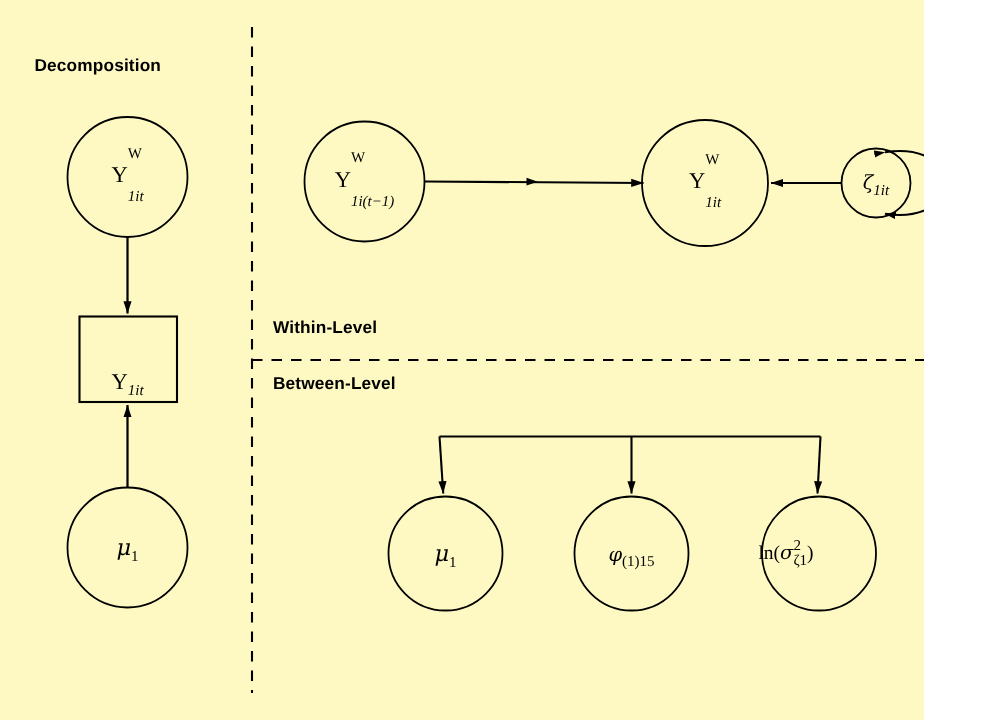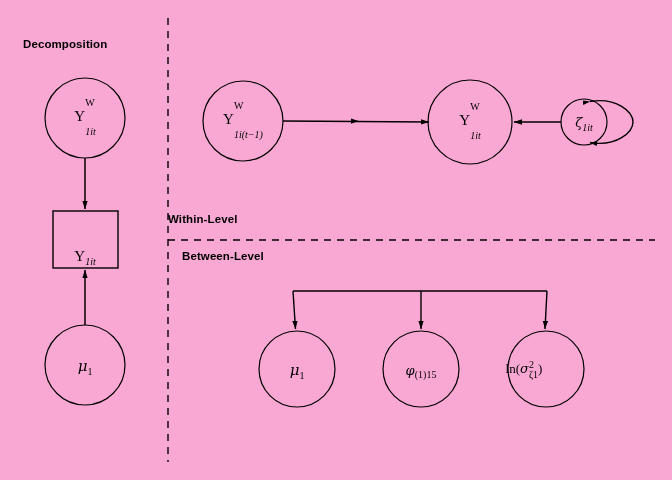--- a/index.html
+++ b/index.html
@@ -2,44 +2,44 @@
 <html><head>
 <meta charset="utf-8">
 <style>
   html, body {
     margin: 0;
     padding: 0;
     background: #ffffff;
   }
   #diagram-root {
     position: relative;
-    width: 672px;
+    width: 616px;
     height: 480px;
-    background: #f9a8d4;
+    background: #fef9c3;
     font-family: "Liberation Sans", sans-serif;
     overflow: hidden;
   }
   svg.canvas {
     position: absolute;
     left: 0;
     top: 0;
     width: 672px;
     height: 480px;
   }
   .section-label {
     position: absolute;
     font-family: "Liberation Sans", sans-serif;
     font-weight: bold;
     font-size: 11.5px;
     color: #000000;
     white-space: nowrap;
     letter-spacing: 0.1px;
   }
   #label-decomposition { left: 23px; top: 38px; }
-  #label-within       { left: 168px; top: 213px; }
+  #label-within       { left: 182px; top: 213px; }
   #label-between      { left: 182px; top: 250px; text-align: center; }
 
   .node-label {
     position: absolute;
     font-family: "Liberation Serif", serif;
     font-size: 15px;
     color: #000000;
     white-space: nowrap;
     transform: translate(-50%, -50%);
     line-height: 1;

